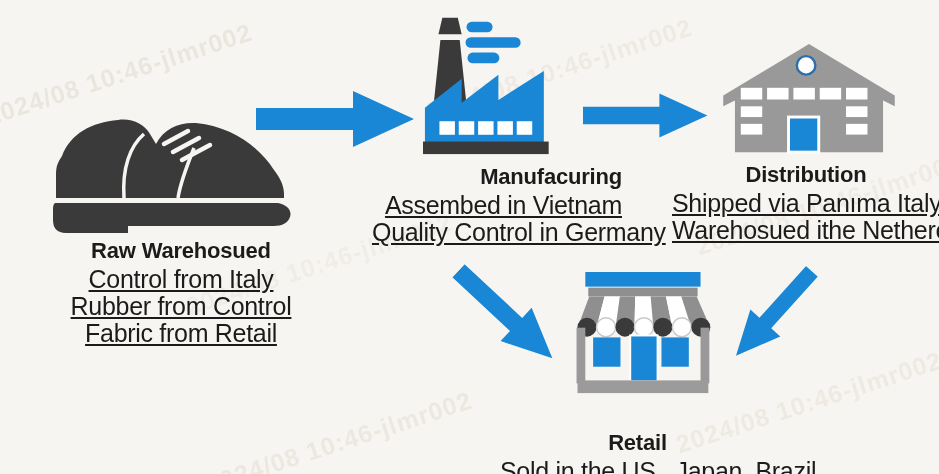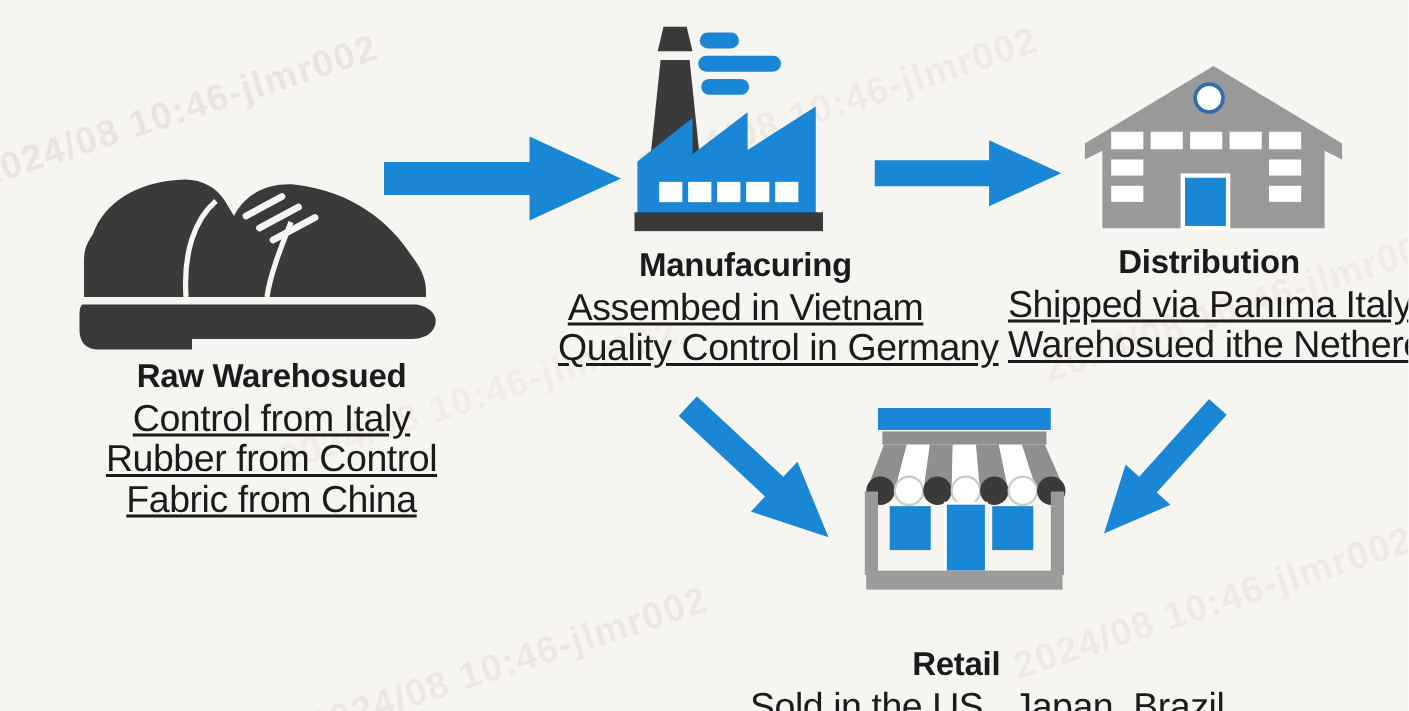--- a/index.html
+++ b/index.html
@@ -159,24 +159,24 @@
       <rect fill="#1987d5" x="107" y="68" width="28" height="30"></rect>
       <rect fill="#1987d5" stroke="#ffffff" stroke-width="2" x="75" y="66" width="28" height="47"></rect>
       <rect fill="#9b9b9b" x="21" y="112" width="134" height="13"></rect>
     </svg>
   </span>
 
   <div class="stage-text" style="left:45px;top:238px;width:272px;">
     <div class="stage-title">Raw Warehosued</div>
     <div class="stage-line">Control from Italy</div>
     <div class="stage-line">Rubber from Control</div>
-    <div class="stage-line">Fabric from China</div>
+    <div class="stage-line">Fabric from Retail</div>
   </div>
 
-  <div class="stage-text" style="left:372px;top:164px;width:250px;">
+  <div class="stage-text" style="left:372px;top:164px;width:250px;text-align:right;">
     <div class="stage-title">Manufacuring</div>
     <div class="stage-line">Assembed in Vietnam</div>
     <div class="stage-line">Quality Control in Germany</div>
   </div>
 
   <div class="stage-text" style="left:672px;top:162px;width:268px;">
     <div class="stage-title">Distribution</div>
     <div class="stage-line">Shipped via Panıma Italy</div>
     <div class="stage-line">Warehosued ithe Netherelnds</div>
   </div>

